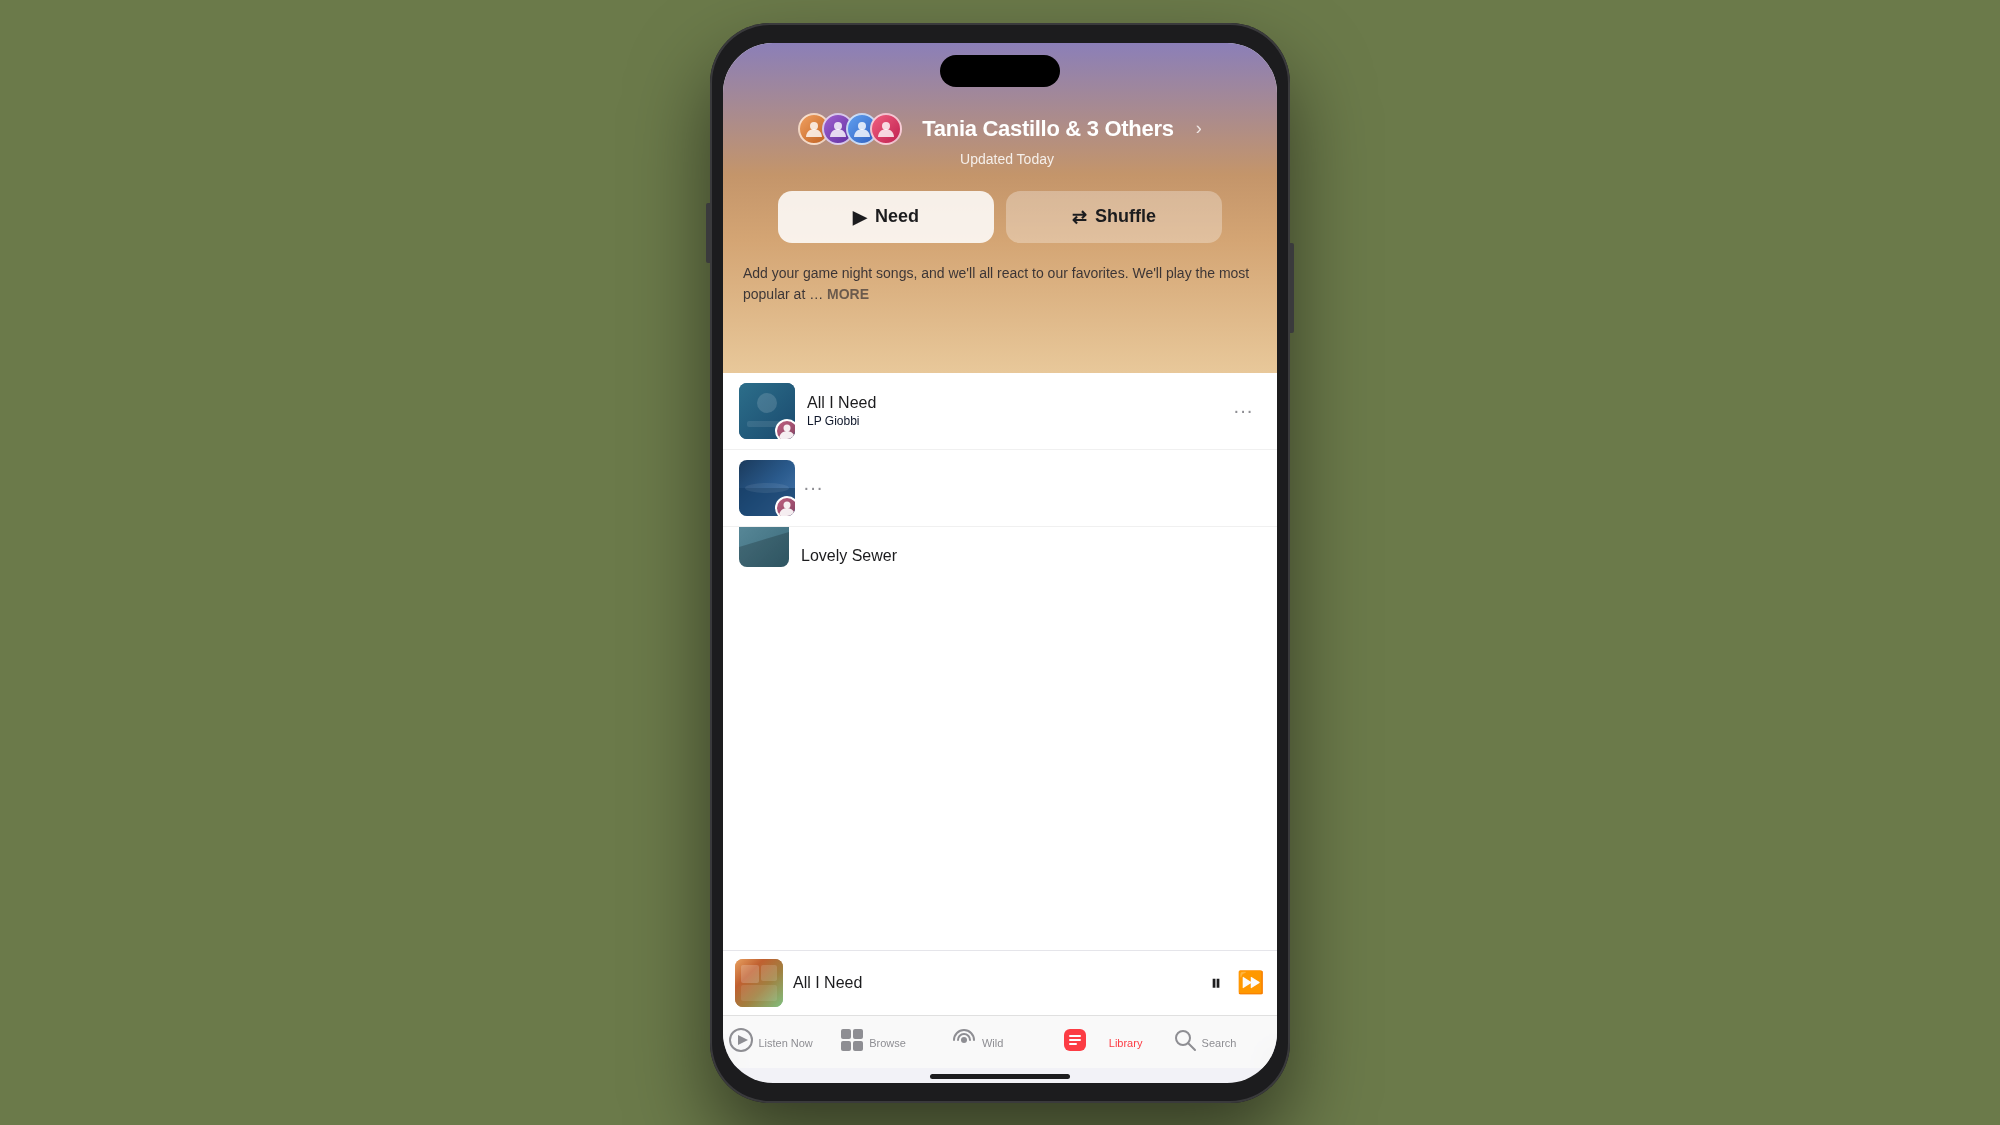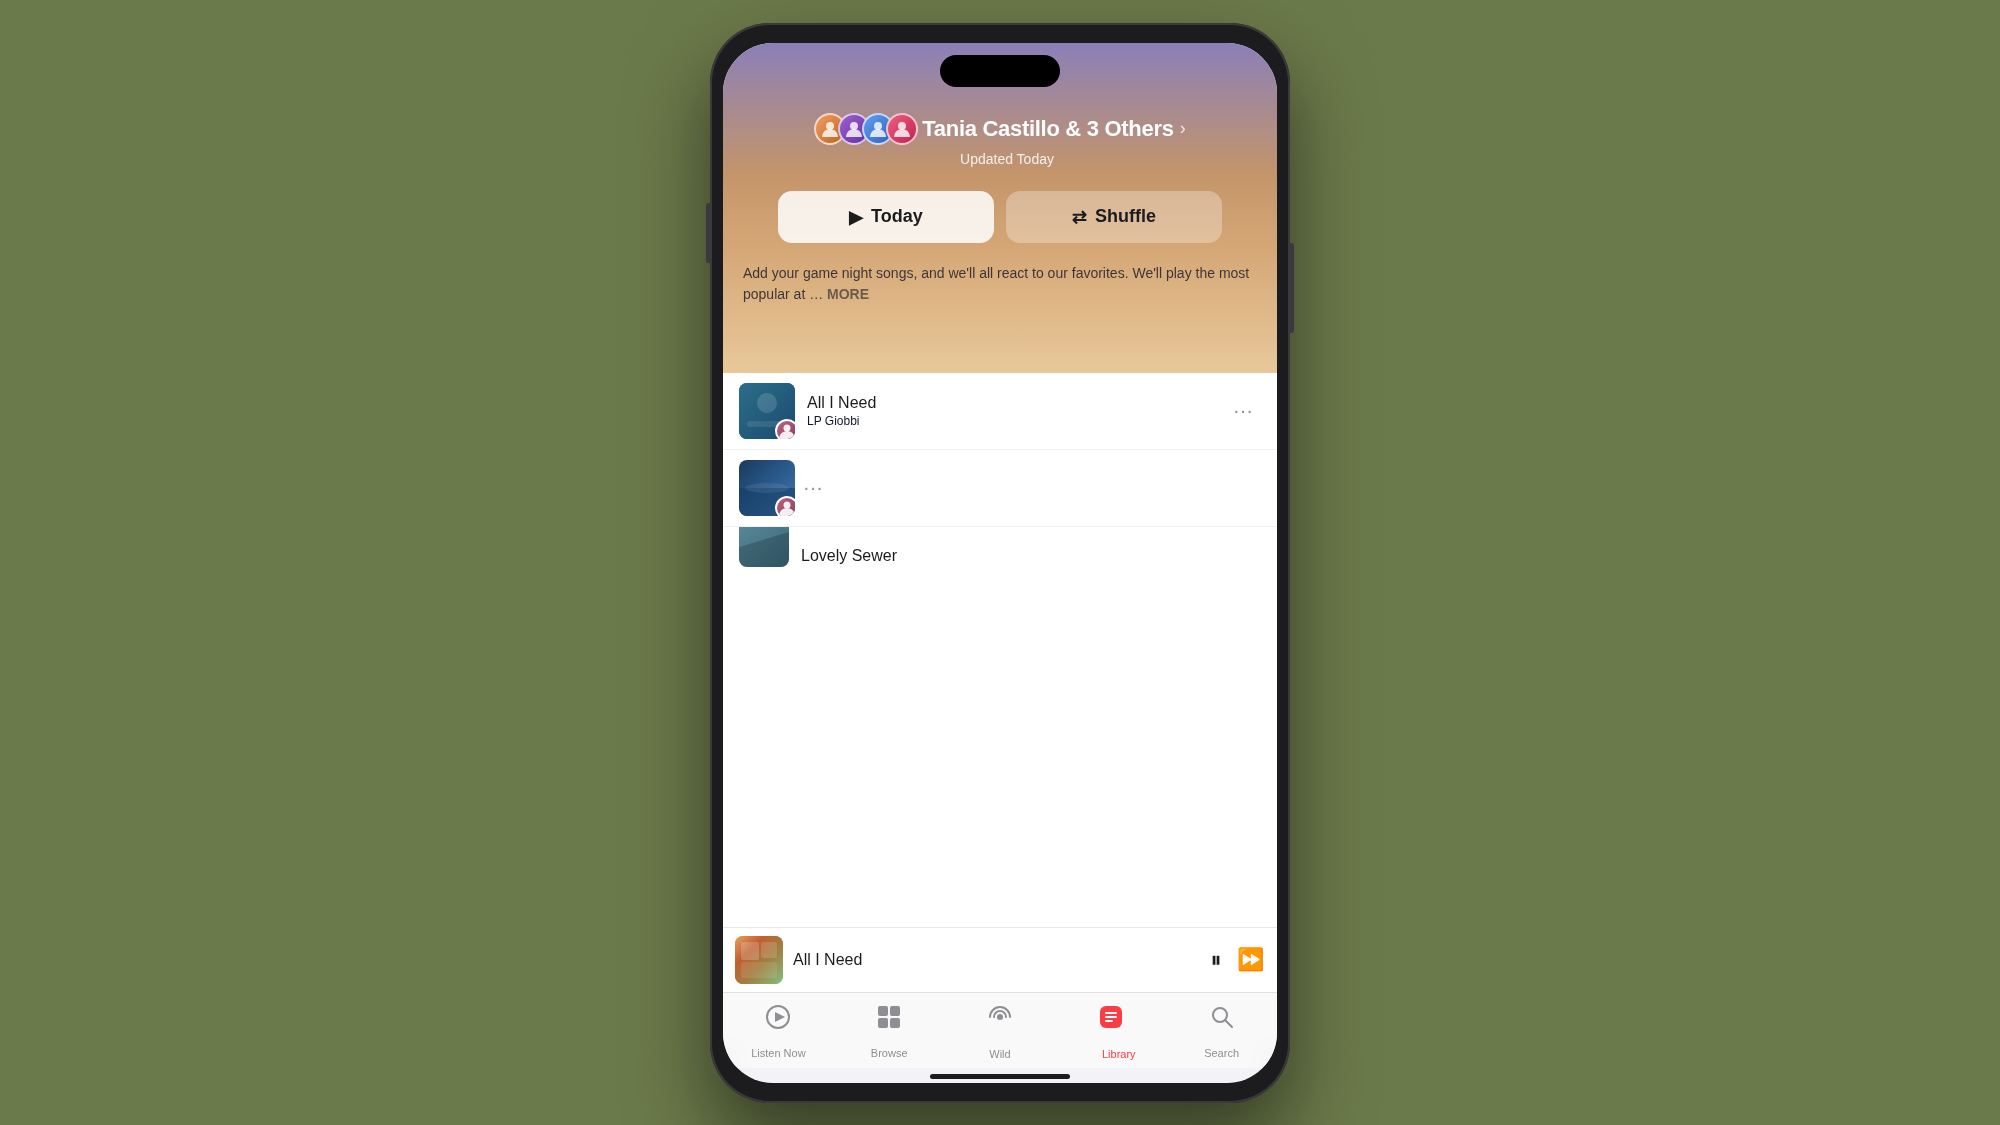--- a/index.html
+++ b/index.html
@@ -83,21 +83,21 @@
       display: flex;
       flex-direction: column;
       align-items: center;
       padding-top: 70px;
       position: relative;
     }
 
     .collaborators-row {
       display: flex;
       align-items: center;
-      gap: 4px;
+      gap: 20px;
       margin-bottom: 6px;
       text-align: right;
     }
 
     .avatars-group {
       display: flex;
       align-items: center;
     }
 
     .avatar {
@@ -303,23 +303,23 @@
       border-top: 1px solid rgba(0,0,0,0.1);
       display: flex;
       align-items: center;
       justify-content: space-around;
       padding: 10px 0 8px;
       flex-shrink: 0;
     }
 
     .tab-item {
       display: flex;
-      flex-direction: column;
-      align-items: center;
-      gap: 11px;
+      flex-direction: row;
+      align-items: center;
+      gap: 4px;
       width: 100px;
       cursor: pointer;
     }
 
     .tab-icon {
       font-size: 24px;
       color: #8e8e93;
     }
 
     .tab-icon.active {
@@ -395,21 +395,21 @@
         </div>
         <span class="collaborator-name">Tania Castillo &amp; 3 Others</span>
         <span class="chevron-right">›</span>
       </div>
 
       <div class="updated-text">Updated Today</div>
 
       <div class="action-buttons">
         <button class="btn-play">
           <span>▶</span>
-          <span>Today</span>
+          <span>Need</span>
         </button>
         <button class="btn-shuffle">
           <span>⇄</span>
           <span>Shuffle</span>
         </button>
       </div>
 
       <div class="description-text">
         <span>Add your game night songs, and we'll all react to our favorites. We'll play the most popular at</span>
         <span> … </span>

